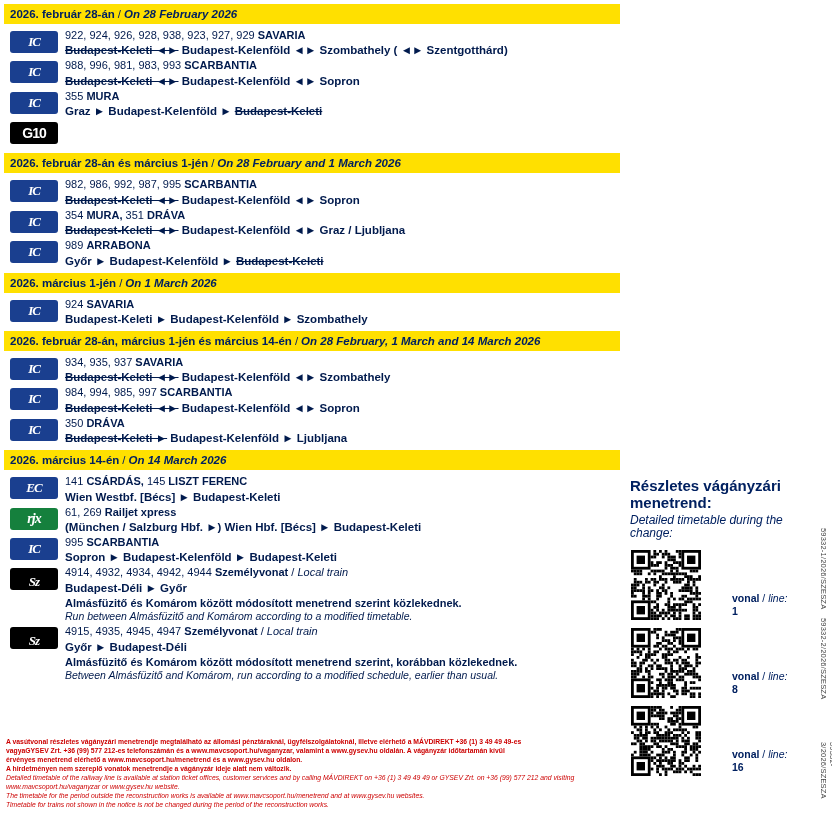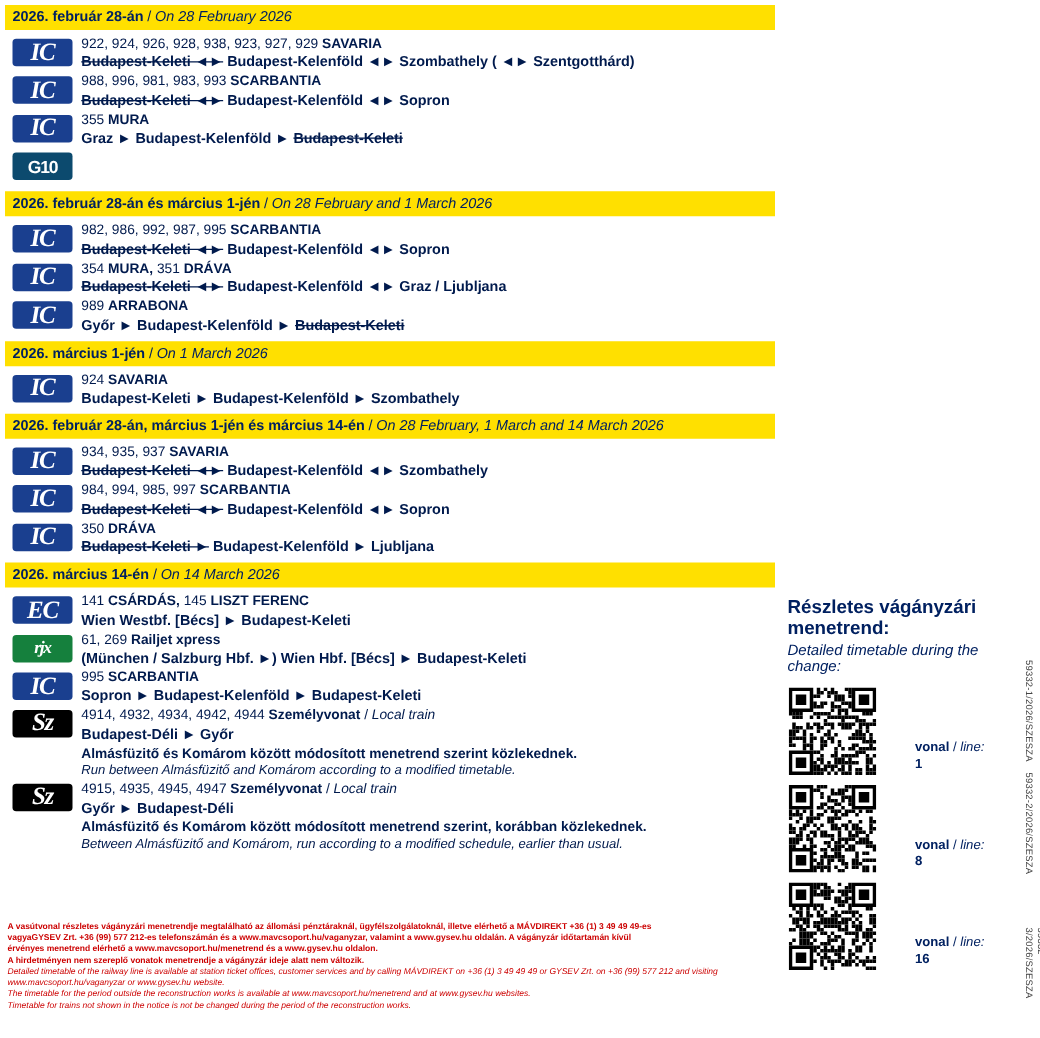--- a/index.html
+++ b/index.html
@@ -24,21 +24,21 @@
     display: flex;
     align-items: center;
     padding: 0 6px;
     font-size: 11.5px;
     font-weight: bold;
     color: #002060;
     margin-bottom: 2px;
   }
   .section-bar .hu { font-weight: bold; }
   .section-bar .sep { font-weight: normal; padding: 0 3px; }
-  .section-bar .en { font-weight: normal; font-style: italic; text-align: right; }
+  .section-bar .en { font-weight: bold; font-style: italic; text-align: right; }
 
   
   .rows { padding: 2px 0 4px 0; }
   .row {
     display: flex;
     align-items: flex-start;
     padding: 1px 0 1px 6px;
     min-height: 30px;
   }
   .badge {
@@ -47,27 +47,27 @@
     height: 22px;
     margin-right: 7px;
     margin-top: 2px;
     border-radius: 3px;
     display: flex;
     align-items: center;
     justify-content: center;
     color: #ffffff;
     font-weight: bold;
     font-style: italic;
-    font-size: 20px;
+    font-size: 13px;
     letter-spacing: -1px;
   }
   .badge.ic { background: #1a3f8f; }
   .badge.ec { background: #1a3f8f; }
   .badge.rjx { background: #15803d; font-size: 14px; }
-  .badge.g10 { background: #0c4a6e; color: #ffffff; font-size: 14px; font-style: normal; }
+  .badge.g10 { background: #000000; color: #ffffff; font-size: 14px; font-style: normal; }
   .badge.sz { background: #000000; align-items: flex-end; }
   .badge .glyph { font-family: "Liberation Serif", serif; font-style: italic; }
 
   .rowtext { padding-top: 0px; line-height: 1.22; }
   .line1 { font-size: 11px; }
   .line1 .num { font-weight: normal; }
   .line1 .nm { font-weight: bold; }
   .line1 .ital { font-style: italic; font-weight: normal; }
   .line2 { font-size: 11.5px; font-weight: bold; margin-top: 1px; }
   .strike { text-decoration: line-through; font-weight: bold; }

